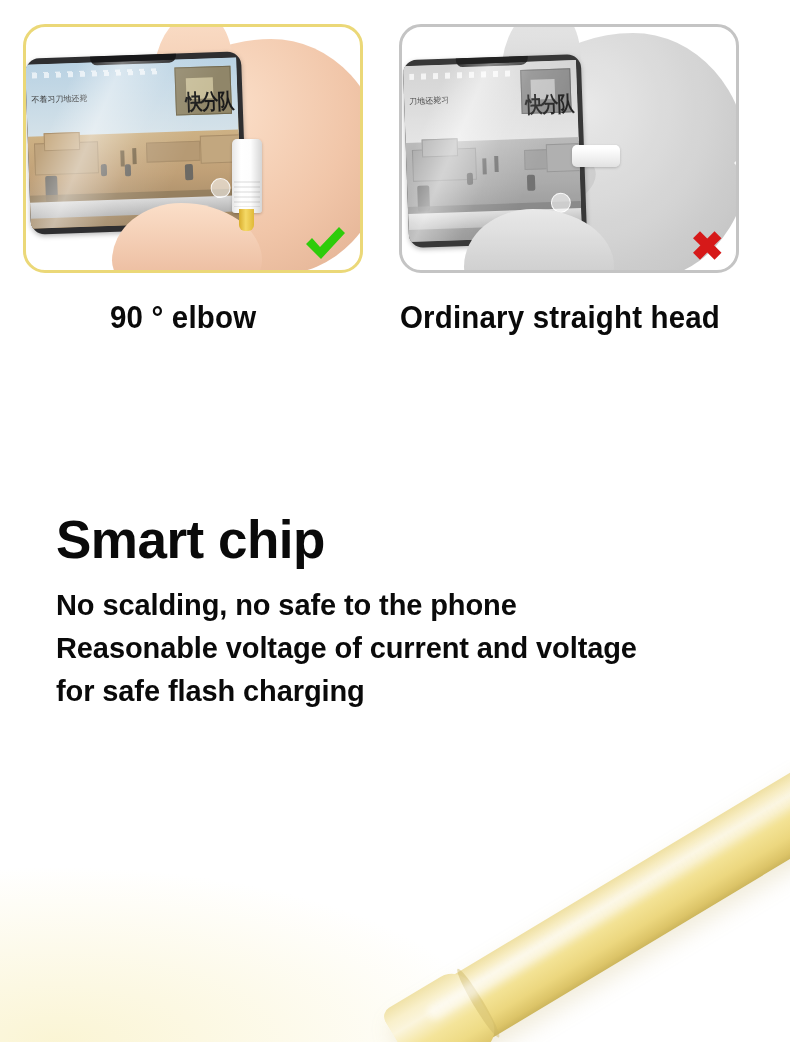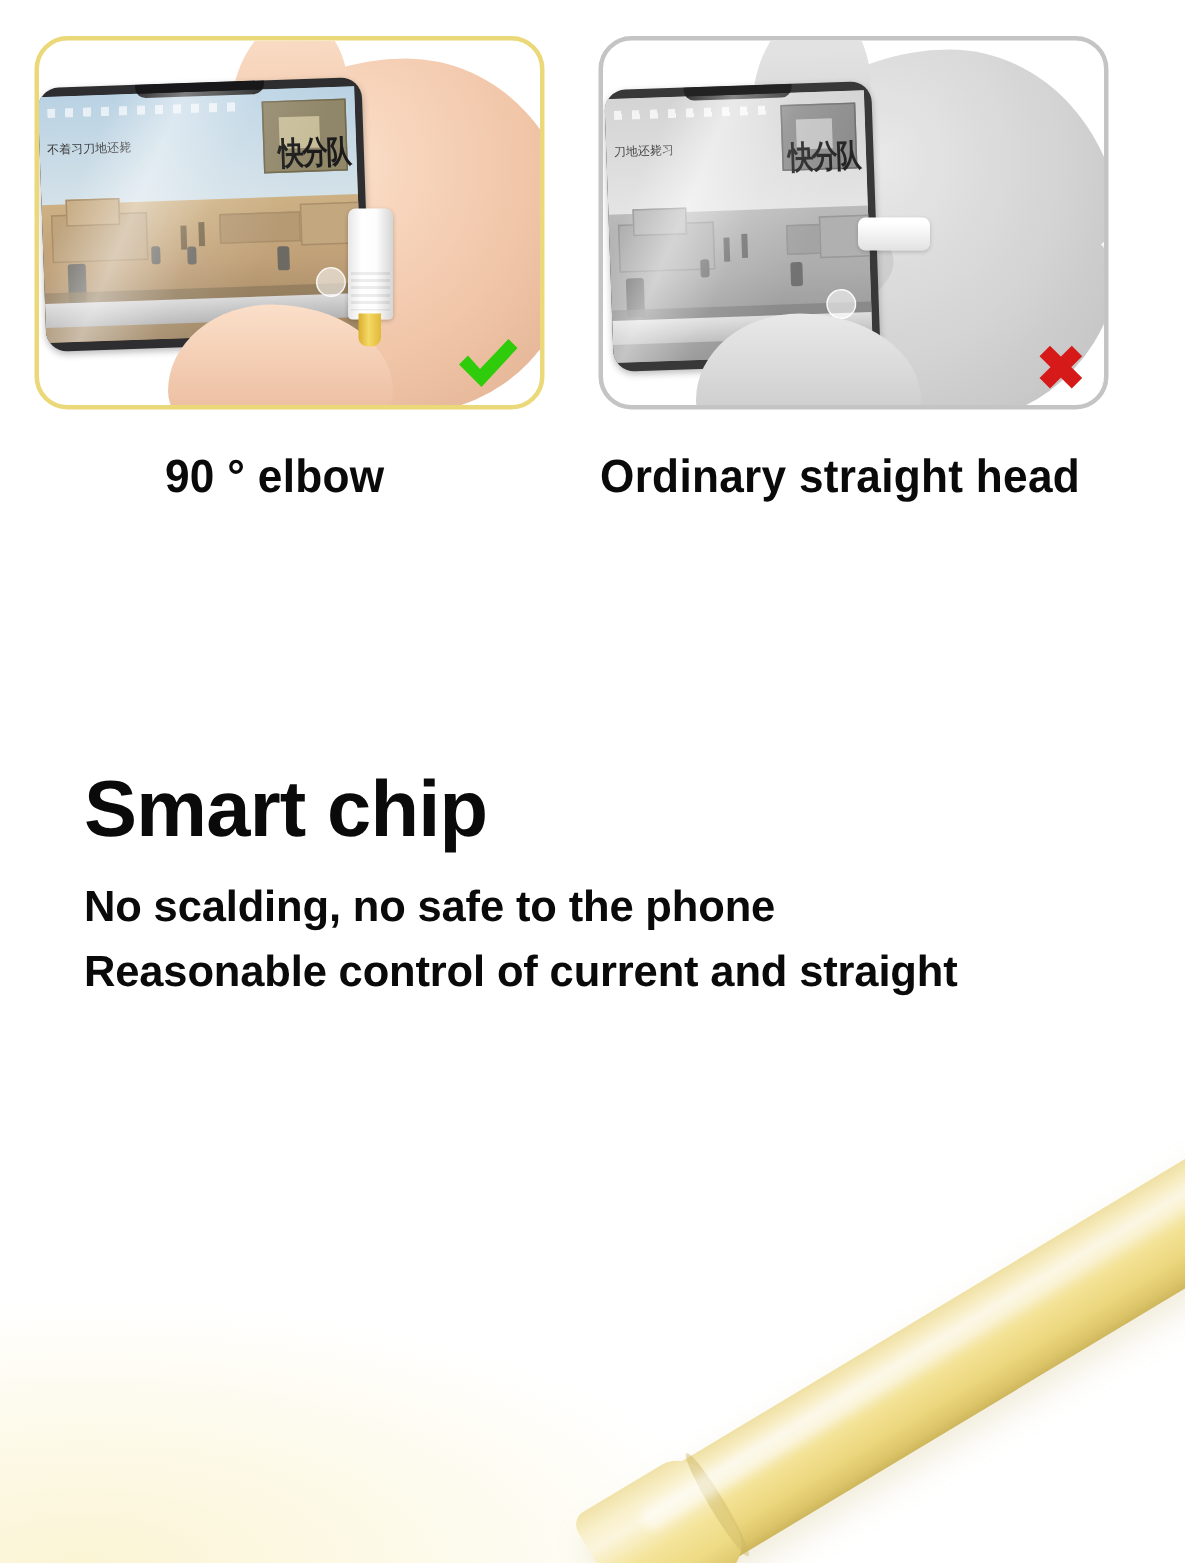--- a/index.html
+++ b/index.html
@@ -464,21 +464,22 @@
 
 <div class="captions">
   <div class="caption caption-left">90 ° elbow</div>
   <div class="caption caption-right">Ordinary straight head</div>
 </div>
 
 <div class="feature">
   <h1 class="feature-title">Smart chip</h1>
   <div class="feature-lines">
     <div class="feature-line">No scalding, no safe to the phone</div>
-    <div class="feature-line">Reasonable control of current and straight</div>
+    <div class="feature-line">Reasonable voltage of current and voltage</div>
+    <div class="feature-line">for safe flash charging</div>
   </div>
 </div>
 
 <div class="cable-stage">
   <div class="cable-tint"></div>
   <div class="cable">
     <div class="cable-collar"></div>
     <div class="cable-sheen"></div>
   </div>
 </div>

